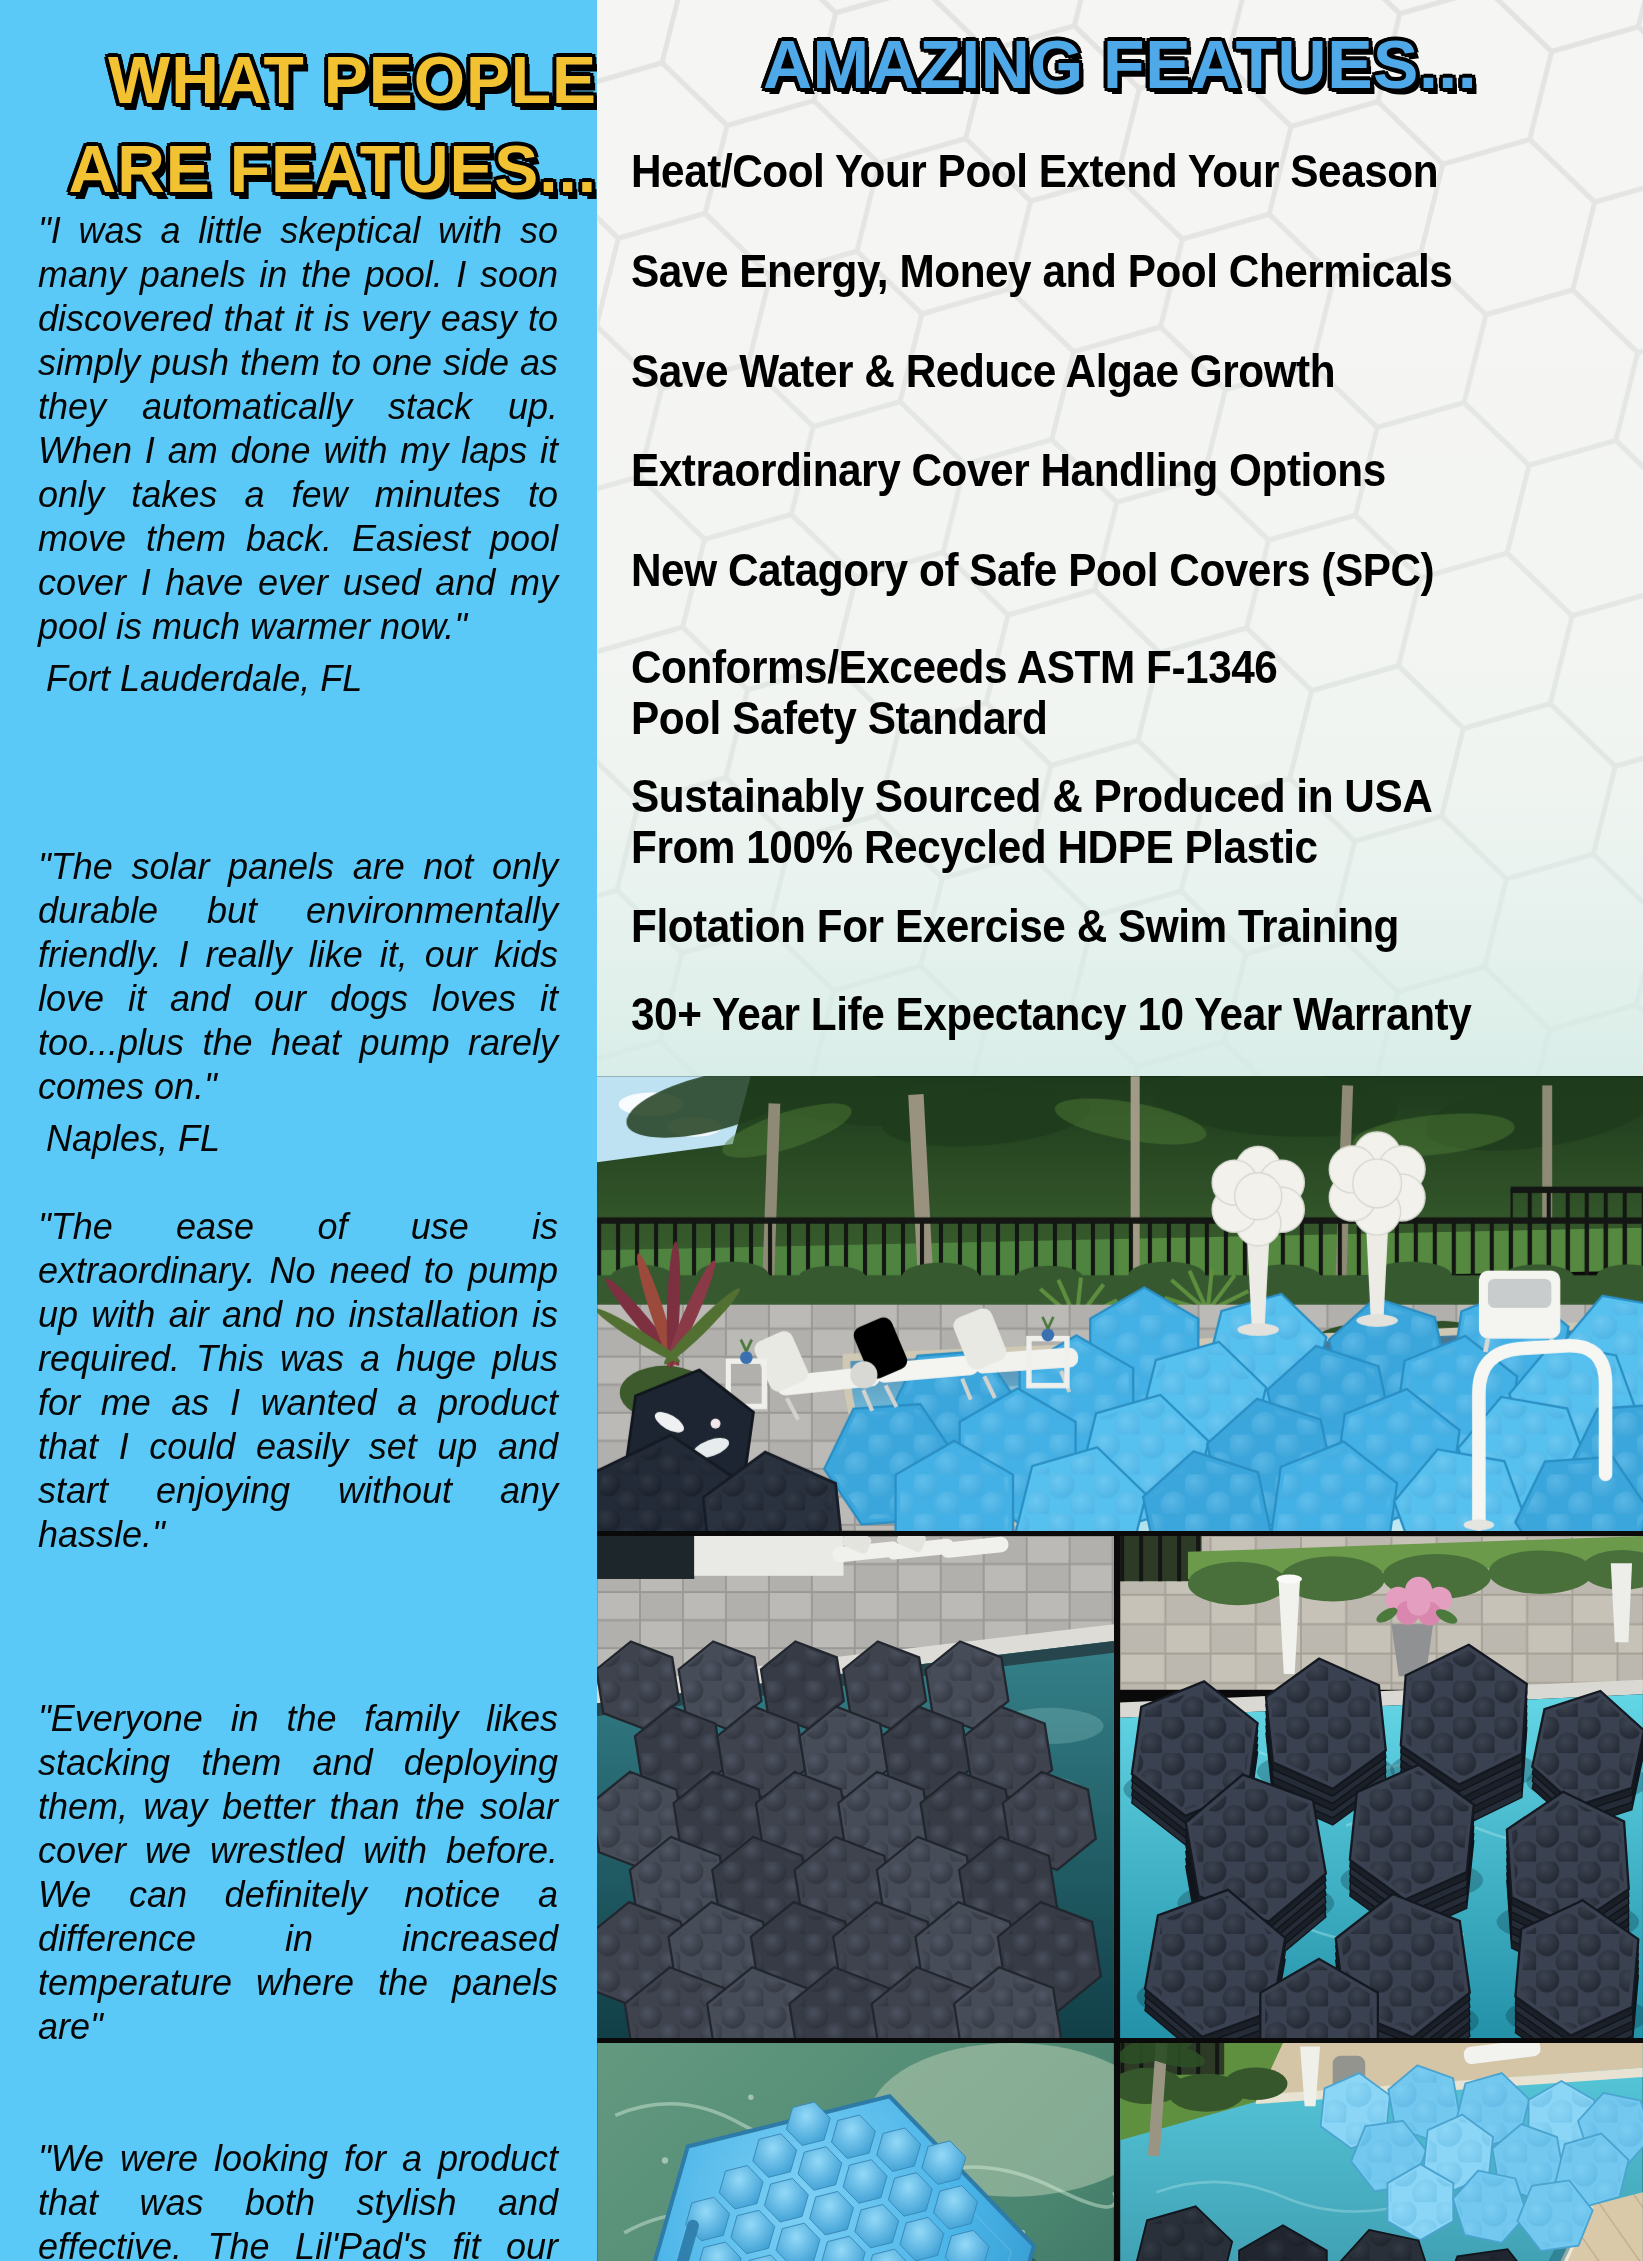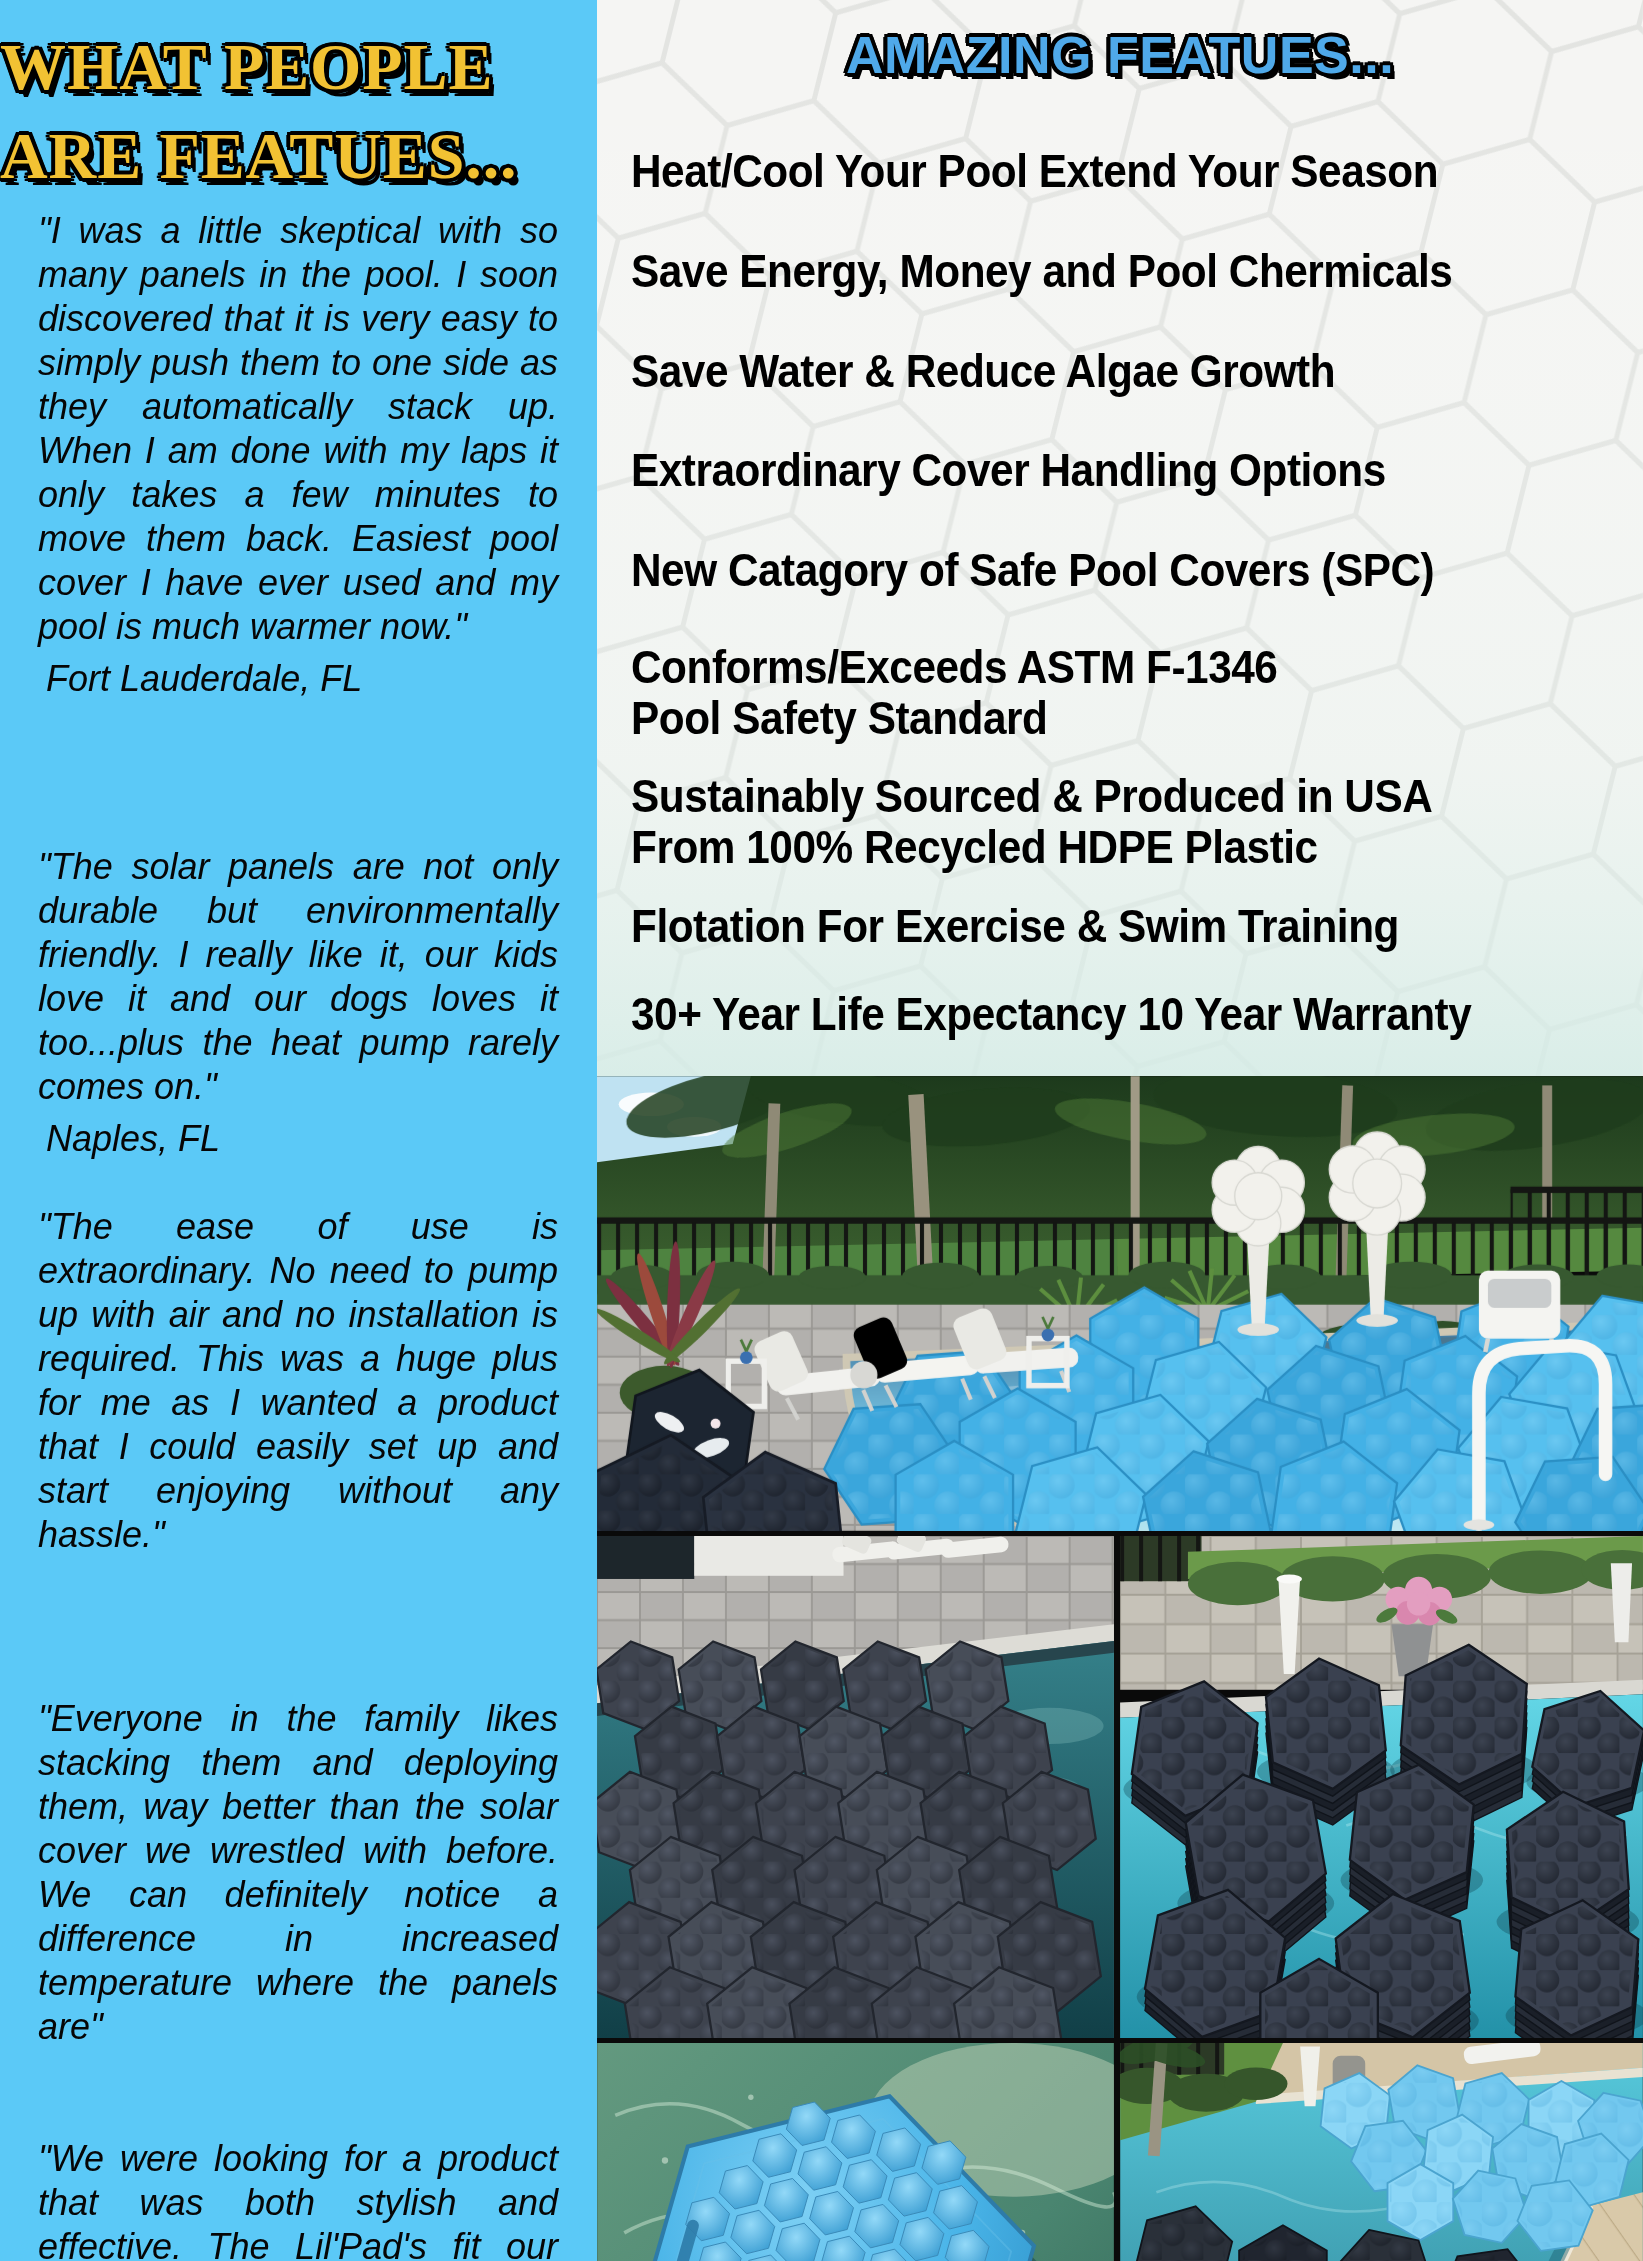--- a/index.html
+++ b/index.html
@@ -1,35 +1,35 @@
 <!DOCTYPE html>
 <html style="font-size:7.2px"><head>
 <meta charset="utf-8">
 <style>
   html,body{margin:0;padding:0;background:#ffffff;}
   .poster{position:relative;width:1643px;height:2539px;overflow:hidden;
           font-family:"Liberation Sans",sans-serif;}
 
   
   .left-col{position:absolute;left:0;top:0;width:597px;height:2539px;background:#5bc9f7;}
-  .left-title{position:absolute;top:22px;left:0;width:100%;margin:0;text-align:left;
+  .left-title{position:absolute;top:36px;left:0;width:100%;margin:0;text-align:right;
       font-weight:bold;font-size:66px;line-height:89px;letter-spacing:0.9px;color:#f2c233;
       text-shadow:-3.2px -3.2px 0 #000,3.2px -3.2px 0 #000,-3.2px 3.2px 0 #000,3.2px 3.2px 0 #000,
-                  -4.1px 0 0 #000,4.1px 0 0 #000,0 -4.1px 0 #000,0 4.1px 0 #000,5px 6.8px 0 #000;font-family:Liberation Serif, serif;}
+                  -4.1px 0 0 #000,4.1px 0 0 #000,0 -4.1px 0 #000,0 4.1px 0 #000,5px 6.8px 0 #000;}
   .left-title span{display:block;}
   .testimonial{position:absolute;left:38px;width:520px;color:#060606;
       font-style:italic;font-size:36px;line-height:44px;}
   .testimonial .quote{margin:0;text-align:justify;}
   .testimonial .loc{margin:8px;text-align:left;}
 
   
   .right-col{position:absolute;left:597px;top:0;width:1046px;height:2539px;background:#f5f5f3;}
   .hexbg{position:absolute;left:0;top:0;}
   .right-title{position:absolute;top:25px;left:0;width:100%;margin:0;text-align:center;
-      font-weight:bold;font-size:52px;letter-spacing:0.5px;color:#4fa9e9;
+      font-weight:bold;font-size:68px;letter-spacing:0.5px;color:#4fa9e9;
       text-shadow:-3.2px -3.2px 0 #000,3.2px -3.2px 0 #000,-3.2px 3.2px 0 #000,3.2px 3.2px 0 #000,
                   -4.1px 0 0 #000,4.1px 0 0 #000,0 -4.1px 0 #000,0 4.1px 0 #000,4.5px 6.3px 0 #000;}
   .feature{position:absolute;left:34px;margin:0;font-weight:bold;font-size:46px;color:#000;
       white-space:nowrap;transform:scaleX(.92);transform-origin:left top;letter-spacing:-0.5px;}
 
   
   .photos{position:absolute;left:0;top:1076px;width:1046px;height:1463px;background:#0a0a0a;}
   .photos svg{position:absolute;display:block;}
 </style>
 </head>

